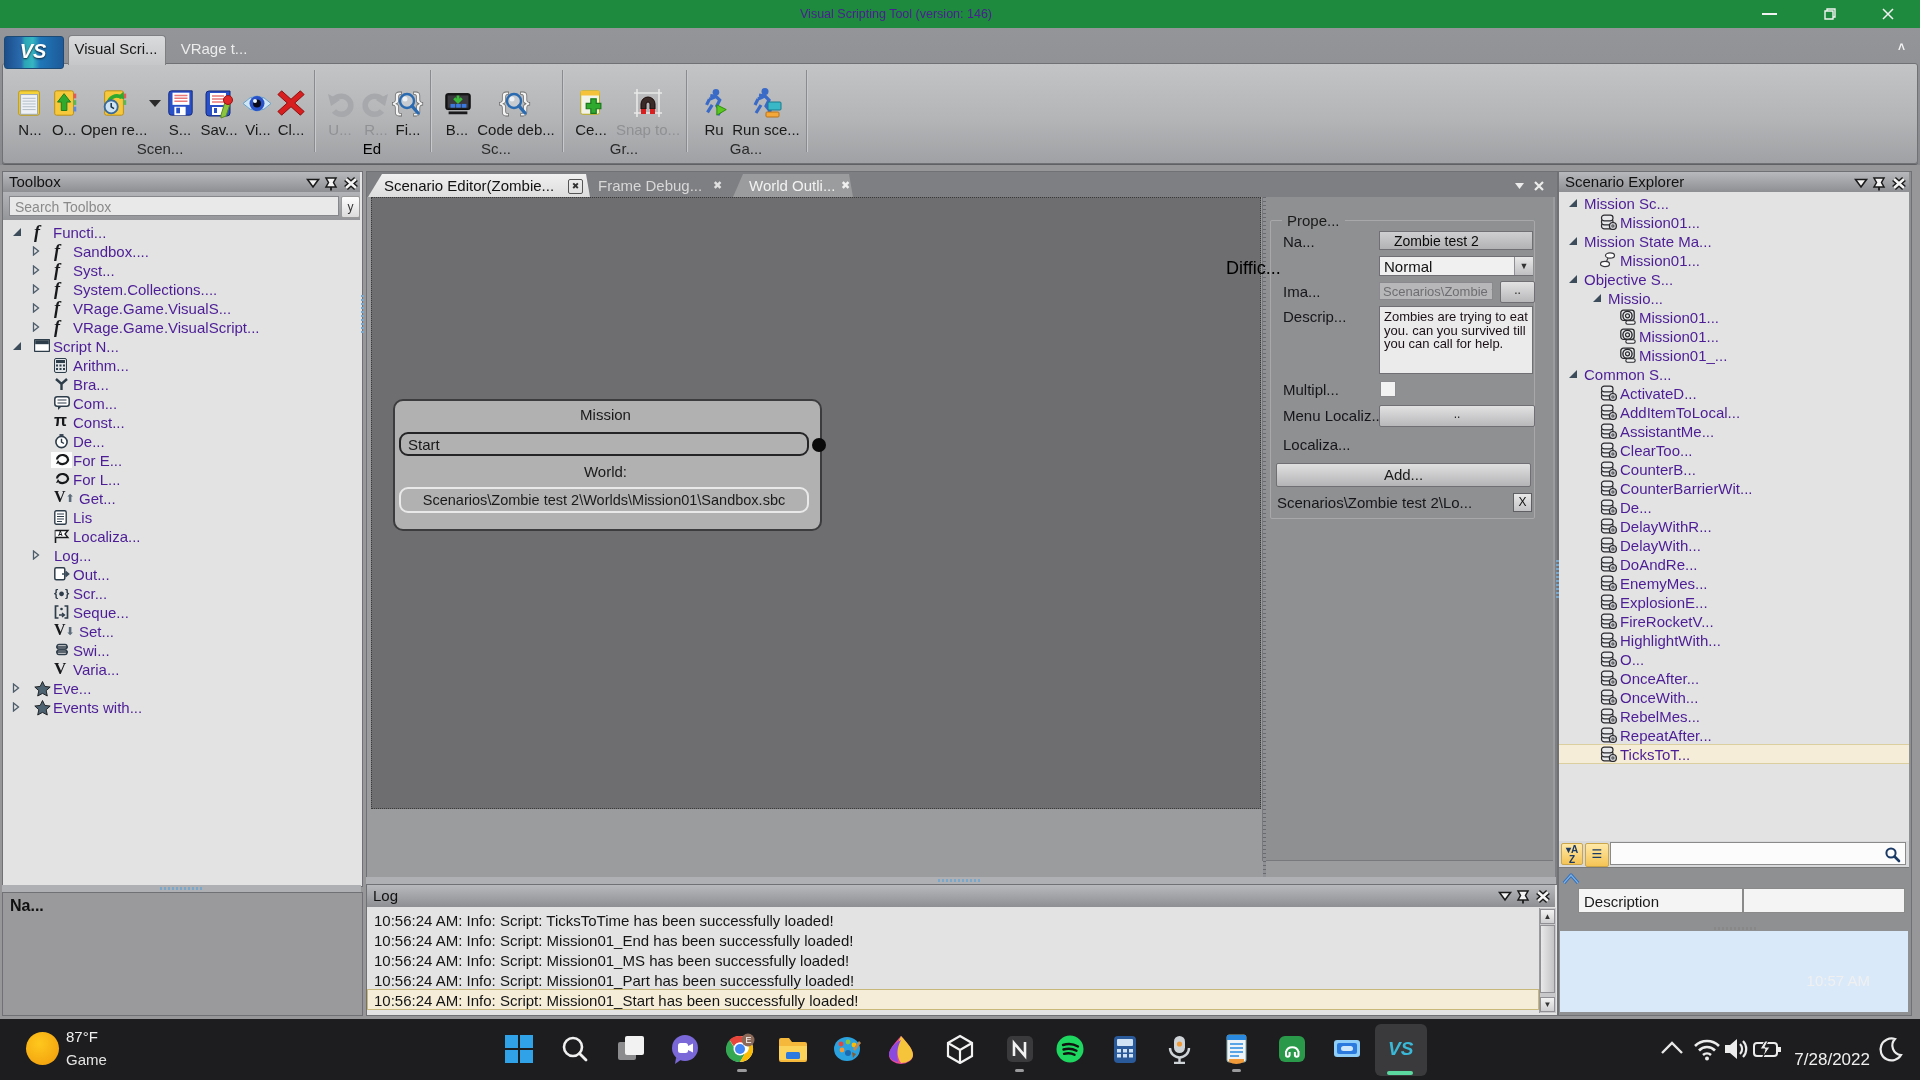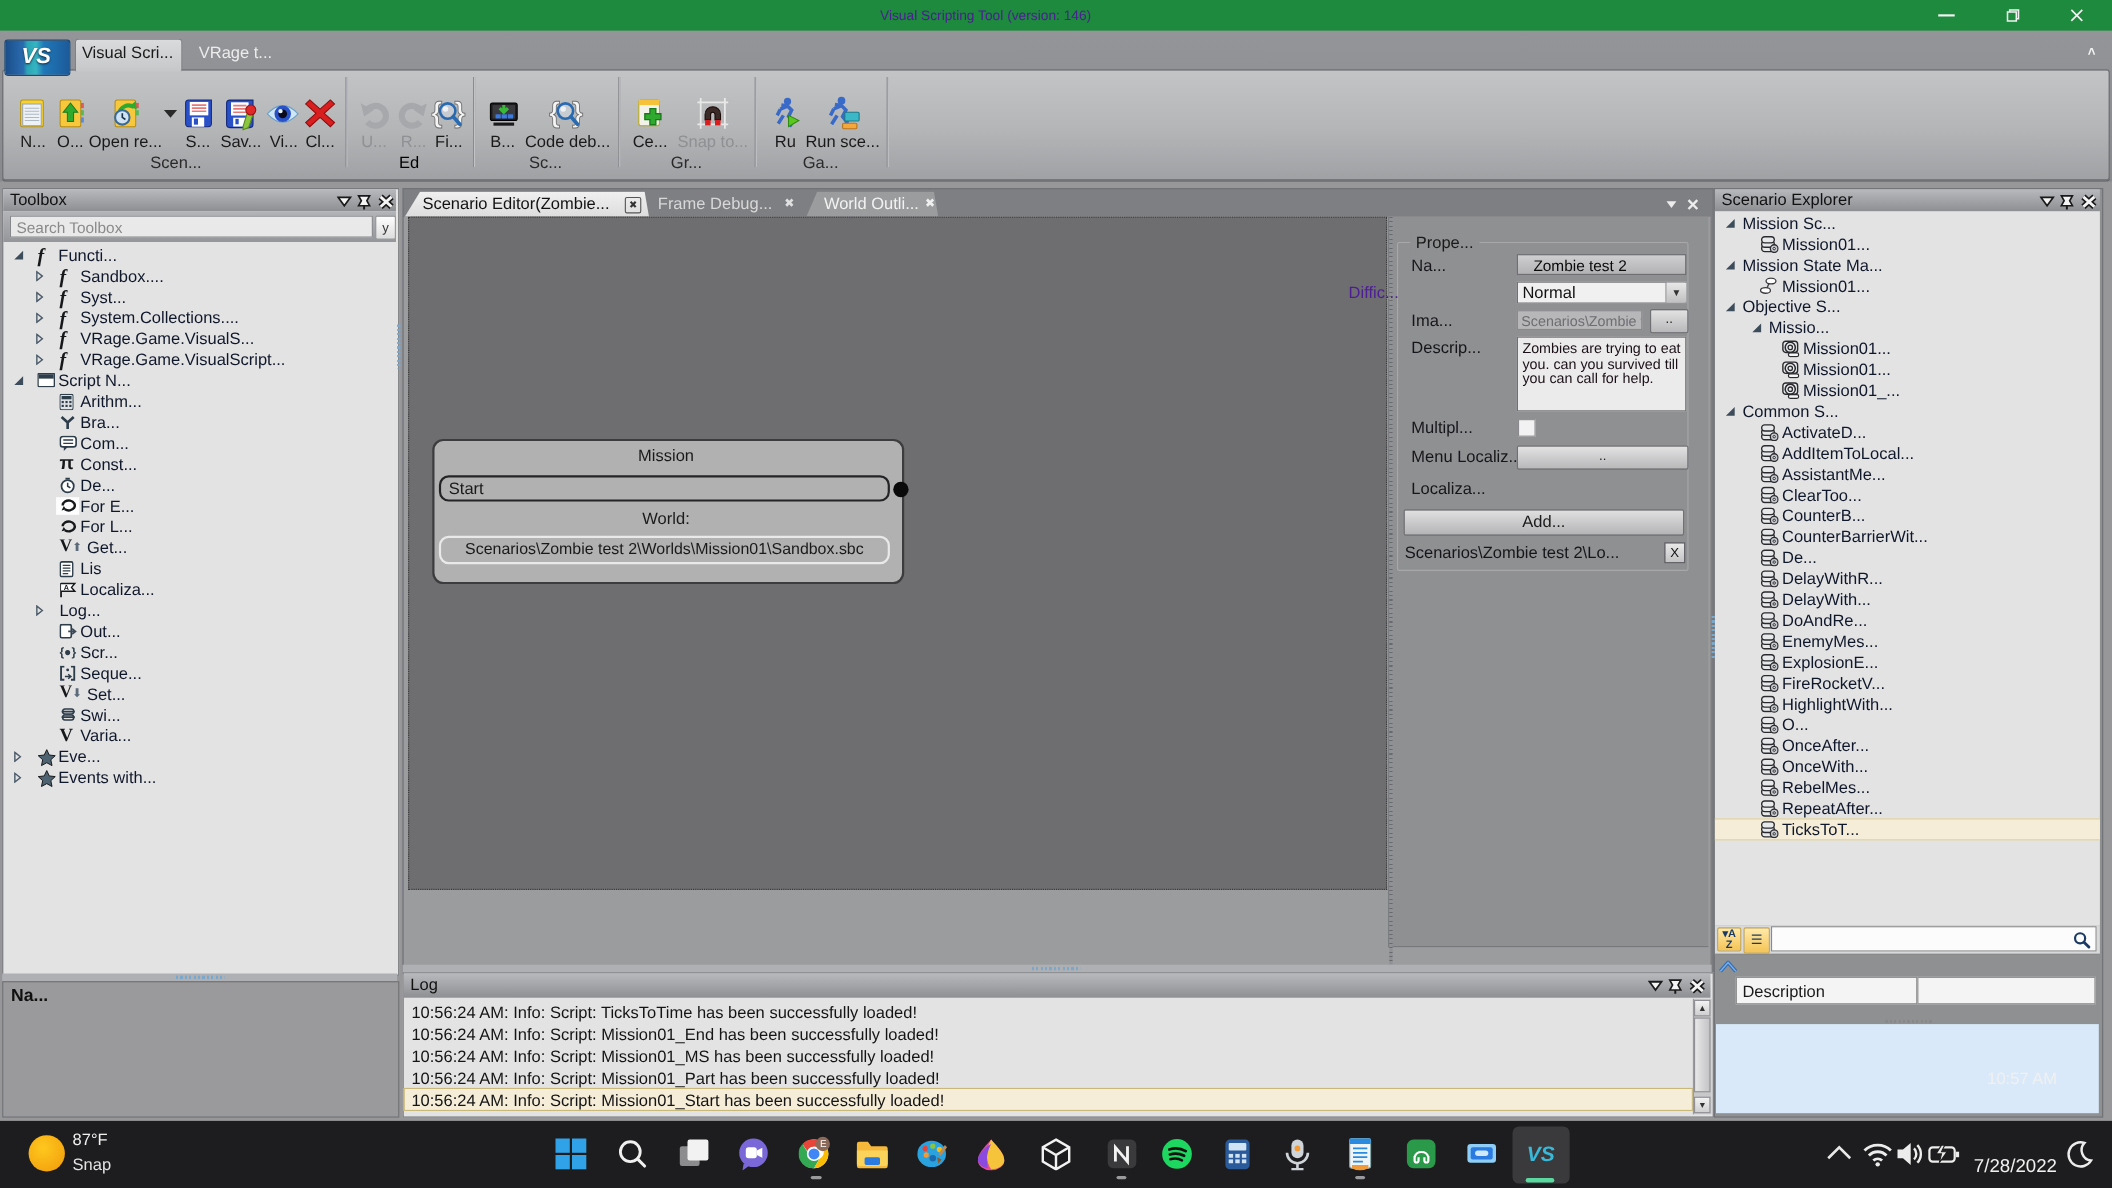--- a/index.html
+++ b/index.html
@@ -1,17 +1,17 @@
 <!DOCTYPE html>
 <html><head><meta charset="utf-8"><style>
 html,body{margin:0;padding:0;width:1920px;height:1080px;overflow:hidden;
 font-family:"Liberation Sans",sans-serif;background:#97979a;position:relative}
 .a{position:absolute}
 .hdr{background:linear-gradient(#b7b9bd,#8d8f93);color:#111;font-size:15px}
-.ti{position:absolute;height:19px;line-height:19px;font-size:15px;color:#0f172a;white-space:nowrap}
+.ti{position:absolute;height:19px;line-height:19px;font-size:15px;color:#4c1d95;white-space:nowrap}
 </style></head>
 <body>
 
 <div class="a" style="left:0;top:0;width:1920px;height:28px;background:#1d8a3d"></div>
 <div class="a" style="left:0;top:0;width:1792px;height:28px;text-align:center;line-height:28px;font-size:12.5px;color:#4c1d95">Visual Scripting Tool (version: 146)</div>
 <div class="a" style="left:1762px;top:13px;width:15px;height:2px;background:#f2f2f2"></div>
 <svg class="a" style="left:1821px;top:6px" width="16" height="16" viewBox="0 0 16 16">
     <path d="M4 5 h8 v8 h-8 z" fill="none" stroke="#f2f2f2" stroke-width="1.4"></path>
     <path d="M6 5 v-2 h8 v8 h-2" fill="none" stroke="#f2f2f2" stroke-width="1.4"></path>
   </svg>
@@ -349,21 +349,21 @@
 <div class="a" style="left:812px;top:438px;width:14px;height:14px;background:#0a0a0a;border-radius:50%"></div>
 <div class="a" style="left:393px;top:463px;width:425px;text-align:center;font-size:15px;color:#1a1a1a">World:</div>
 <div class="a" style="left:399px;top:487px;width:410px;height:26px;border:2px solid #e9e9e9;border-radius:9px;box-sizing:border-box;font-size:14.5px;color:#1a1a1a;line-height:23px;text-align:center">Scenarios\Zombie test 2\Worlds\Mission01\Sandbox.sbc</div>
 
 <div class="a" style="left:1262px;top:197px;width:291px;height:664px;background:#8f9092;border-bottom:1px solid #77797c;border-left:1px solid #77797c;box-sizing:border-box"></div>
 <div class="a" style="left:1263px;top:197px;width:3px;height:680px;background:repeating-linear-gradient(#6a6a6e 0 1px,#909194 1px 4px)"></div>
 <div id="props"></div>
 <div class="a" style="left:1270px;top:220px;width:263px;height:297px;border:1px solid #a8a8aa;border-radius:2px"></div>
 <div class="a" style="left:1282px;top:212px;background:#8f9092;padding:0 5px;font-size:15px;color:#1a1a1a">Prope...</div>
 <div class="a" style="left:1283px;top:233px;font-size:15px;color:#16161a">Na...</div>
-<div class="a" style="left:1226px;top:258px;font-size:15px;color:#4c1d95">Diffic...</div>
+<div class="a" style="left:1226px;top:258px;font-size:18px;color:#000000">Diffic...</div>
 <div class="a" style="left:1283px;top:283px;font-size:15px;color:#16161a">Ima...</div>
 <div class="a" style="left:1283px;top:308px;font-size:15px;color:#16161a">Descrip...</div>
 <div class="a" style="left:1283px;top:381px;font-size:15px;color:#16161a">Multipl...</div>
 <div class="a" style="left:1283px;top:407px;font-size:15px;color:#16161a">Menu Localiz...</div>
 <div class="a" style="left:1283px;top:436px;font-size:15px;color:#16161a">Localiza...</div>
 <div class="a" style="left:1379px;top:231px;width:154px;height:19px;background:linear-gradient(#cfcfd1,#b2b2b4);border:1px solid #707074;font-size:14px;color:#0a0a0a;line-height:18px;padding-left:14px;box-sizing:border-box">Zombie test 2</div>
 <div class="a" style="left:1379px;top:256px;width:154px;height:20px;background:#f0f0f1;border:1px solid #707074;font-size:15px;color:#111;line-height:19px;padding-left:4px;box-sizing:border-box">Normal</div>
 <div class="a" style="left:1514px;top:257px;width:18px;height:18px;background:linear-gradient(#e8e8e9,#c0c0c2);border-left:1px solid #909094;font-size:9px;color:#333;text-align:center;line-height:18px">▼</div>
 <div class="a" style="left:1379px;top:282px;width:114px;height:18px;background:#b7b7b9;border:1px solid #8a8a8e;font-size:13px;color:#6e6e72;line-height:17px;padding-left:3px;box-sizing:border-box;overflow:hidden;white-space:nowrap">Scenarios\Zombie test</div>
 <div class="a" style="left:1500px;top:281px;width:33px;height:20px;background:linear-gradient(#e2e2e3,#b8b8ba);border:1px solid #707074;border-radius:2px;font-size:12px;color:#222;text-align:center;line-height:16px">..</div>
@@ -683,21 +683,21 @@
   </svg>
 <div class="a" style="left:1578px;top:888px;width:165px;height:25px;background:#f4f4f4;border:1px solid #8a8a8a;font-size:15px;color:#1a1a1a;line-height:25px;padding-left:5px;box-sizing:border-box">Description</div>
 <div class="a" style="left:1743px;top:888px;width:162px;height:25px;background:#f4f4f4;border:1px solid #8a8a8a;box-sizing:border-box"></div>
 <div class="a" style="left:1714px;top:927px;width:44px;height:3px;background:repeating-linear-gradient(90deg,#888 0 2px,transparent 2px 4px)"></div>
 <div class="a" style="left:1560px;top:931px;width:348px;height:81px;background:#d9e9f9"></div>
 
 <div class="a" style="left:0;top:1019px;width:1920px;height:61px;background:#1d1d1f"></div>
 <div id="taskbar"></div>
 <div class="a" style="left:26px;top:1032px;width:33px;height:33px;border-radius:50%;background:radial-gradient(circle at 40% 35%,#ffc81e,#f09a0a)"></div>
 <div class="a" style="left:66px;top:1028px;font-size:15px;color:#f0f0f0">87°F</div>
-<div class="a" style="left:66px;top:1051px;font-size:15px;color:#e4e4e4">Snap</div>
+<div class="a" style="left:66px;top:1051px;font-size:15px;color:#e4e4e4">Game</div>
 <svg class="a" style="left:504px;top:1034px" width="30" height="30" viewBox="0 0 30 30">
     <rect x="1" y="1" width="13" height="13" fill="#30a2e8"></rect>
     <rect x="16" y="1" width="13" height="13" fill="#30a2e8"></rect>
     <rect x="1" y="16" width="13" height="13" fill="#30a2e8"></rect>
     <rect x="16" y="16" width="13" height="13" fill="#30a2e8"></rect>
   </svg>
 <svg class="a" style="left:560px;top:1034px" width="30" height="30" viewBox="0 0 30 30">
     <circle cx="13" cy="13" r="9" fill="none" stroke="#f0f0f0" stroke-width="2.6"></circle>
     <path d="M19.5 19.5 L26 26" stroke="#f0f0f0" stroke-width="2.8" stroke-linecap="round"></path>
   </svg>

